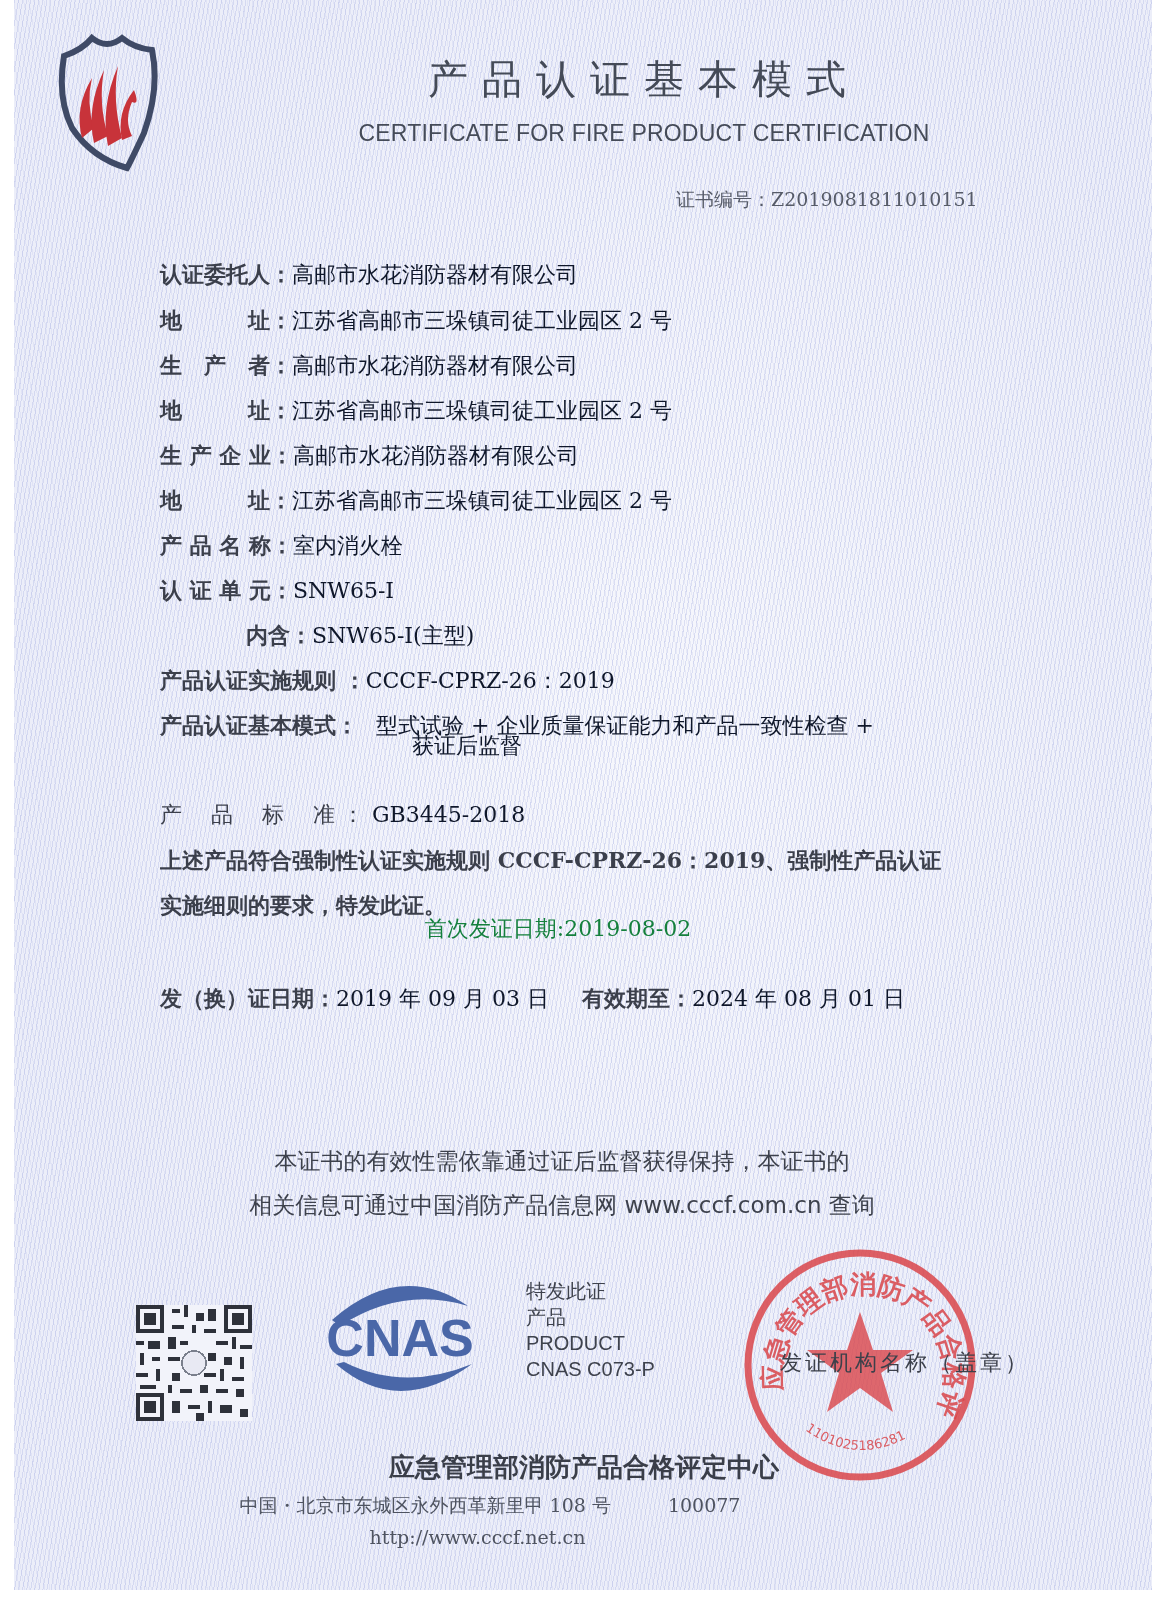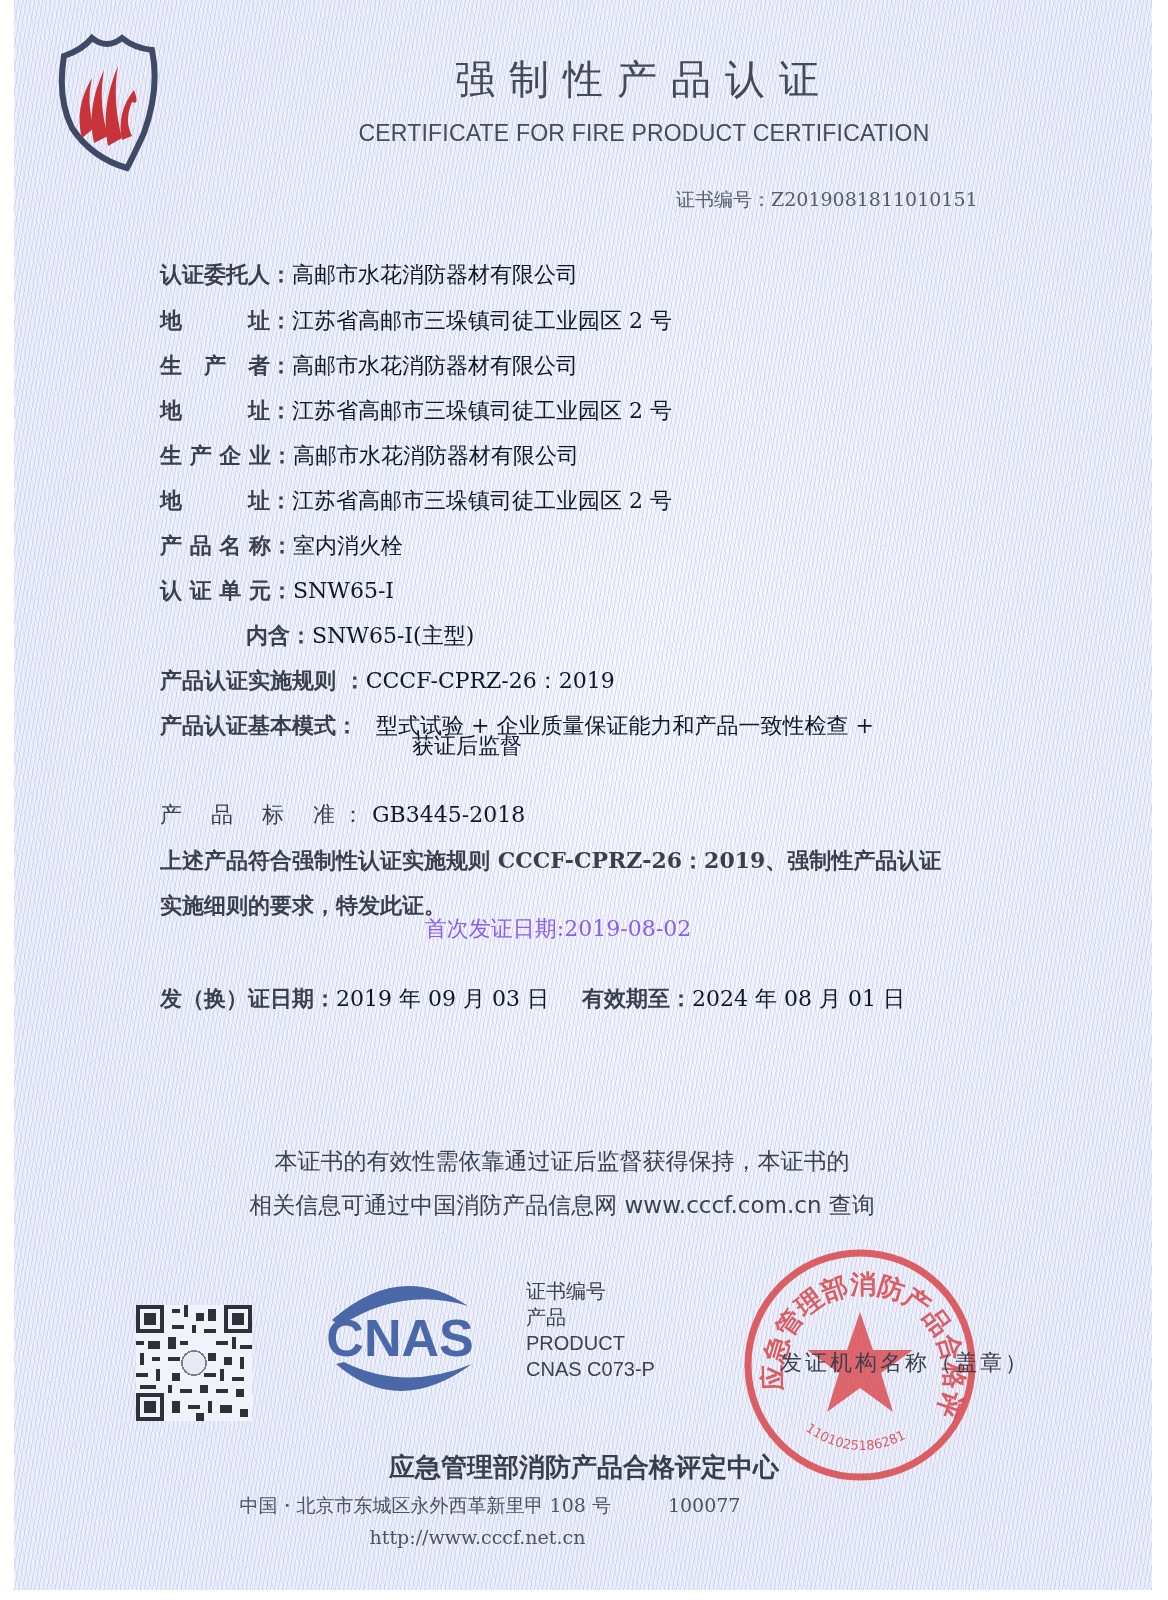--- a/index.html
+++ b/index.html
@@ -26,21 +26,21 @@
   }
   .title-en {
     left: 0; width: 1168px; top: 120px; text-align: center;
     font-family: "Liberation Sans", sans-serif;
     font-size: 23px; color: #454b58; letter-spacing: 0.2px; padding-left: 120px; box-sizing: border-box;
   }
   .cert-no { left: 676px; top: 187px; font-size: 19px; color: #565b68; }
   .field { left: 160px; font-size: 22px; line-height: 28px; white-space: nowrap; }
   .field .lbl { display: inline-block; font-weight: bold; color: #3b3f4b; margin-top: 24px; }
   .field .val { color: #0f172a; }
-  .center-line { left: 0; width: 1116px; text-align: center; font-size: 22px; color: #8b5cf6; }
+  .center-line { left: 0; width: 1116px; text-align: center; font-size: 22px; color: #15803d; }
   .notice {
     left: 0; width: 1124px; text-align: center;
     font-family: "DejaVu Sans", "Liberation Sans", sans-serif;
     font-size: 23px; color: #3d414c; line-height: 38px;
   }
   .qr { left: 136px; top: 1305px; width: 116px; height: 116px; }
   .cnas-logo { left: 310px; top: 1268px; width: 180px; height: 140px; }
   .cnas-text {
     left: 526px; top: 1278px; font-size: 20px; line-height: 26px; color: #3e424d;
     font-family: "Liberation Sans", sans-serif;
@@ -60,21 +60,21 @@
 <div class="sheet"></div>
 
 <svg class="abs logo" viewBox="0 0 110 150">
   <path d="M12 28 Q30 22 40 10 Q55 22 70 10 Q82 20 100 22 Q108 60 92 105 Q78 135 75 140 Q40 130 20 100 Q5 70 12 28 Z" fill="none" stroke="#3f4a66" stroke-width="6"></path>
   <path d="M30 110 Q22 80 40 50 Q34 75 42 100 Z" fill="#c8333a"></path>
   <path d="M42 115 Q34 80 52 42 Q46 75 56 108 Z" fill="#c8333a"></path>
   <path d="M56 118 Q48 80 66 38 Q60 72 70 110 Z" fill="#c8333a"></path>
   <path d="M70 112 Q64 85 82 62 Q88 78 80 74 Q72 92 80 108 Z" fill="#c8333a"></path>
 </svg>
 
-<div class="abs title-cn">强制性产品认证</div>
+<div class="abs title-cn">产品认证基本模式</div>
 <div class="abs title-en">CERTIFICATE FOR FIRE PRODUCT CERTIFICATION</div>
 
 <div class="abs cert-no">
   <span>证书编号：</span><span>Z2019081811010151</span>
 </div>
 
 <div class="abs field" style="top:236px">
   <span class="lbl">认证委托人：</span><span class="val">高邮市水花消防器材有限公司</span>
 </div>
 <div class="abs field" style="top:282px">
@@ -190,21 +190,21 @@
   <circle cx="14.5" cy="14.5" r="3" fill="#e8e9f3" stroke="#7a7f8c" stroke-width="0.4"></circle>
 </svg>
 
 <svg class="abs cnas-logo" viewBox="0 0 180 140">
   <path d="M22 52 Q90 -8 158 38 Q92 18 30 58 Z" fill="#4a67a8"></path>
   <path d="M26 96 Q88 150 162 96 Q94 124 34 94 Z" fill="#4a67a8"></path>
   <text x="90" y="88" text-anchor="middle" font-family="Liberation Sans, sans-serif" font-weight="bold" font-size="52" fill="#4a67a8">CNAS</text>
 </svg>
 
 <div class="abs cnas-text">
-  <div>证书编号</div>
+  <div>特发此证</div>
   <div>产品</div>
   <div>PRODUCT</div>
   <div>CNAS C073-P</div>
 </div>
 
 <svg class="abs seal" viewBox="0 0 250 250">
   <defs>
     <path id="sealArc" d="M 48 150 A 82 82 0 1 1 205 165"></path>
     <path id="sealBottom" d="M 70 190 Q 125 230 185 190"></path>
   </defs>

